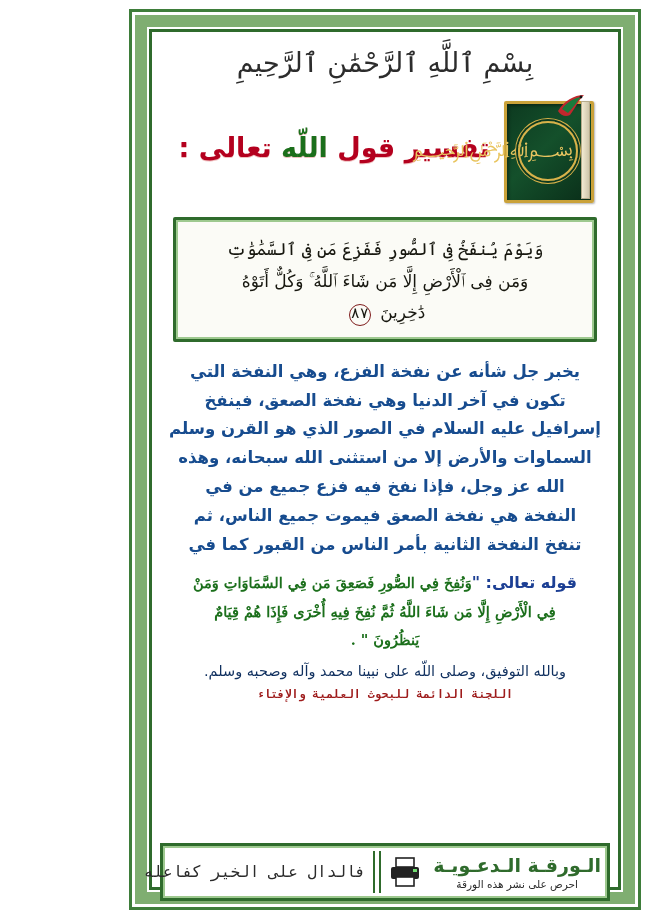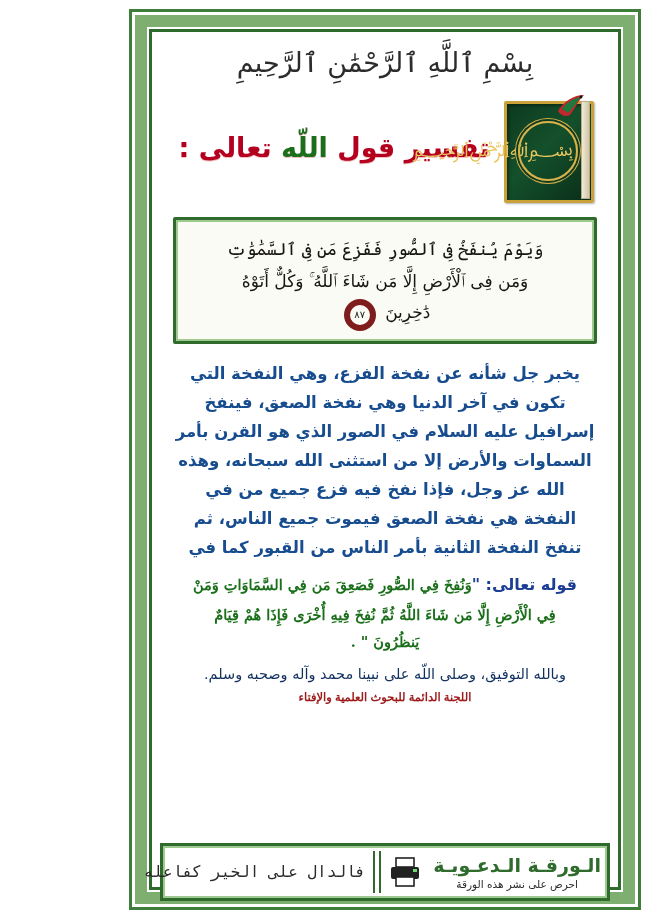--- a/index.html
+++ b/index.html
@@ -105,23 +105,24 @@
   .ayah{
     text-align:center;
     color:#17170f;
     font-family:"DejaVu Serif", serif;
     font-size:17px;
     line-height:1.85;
     direction:rtl;
   }
   .ayah .num{
     display:inline-block;
-    border:6px solid #7f1d1d;border-radius:50%;
-    width:20px;height:20px;line-height:19px;font-size:10px;text-align:center;
+    border:1px solid #7f1d1d;border-radius:50%;
+    width:20px;height:20px;line-height:19px;font-size:15px;text-align:center;
     margin:0 4px;
+    font-family:Liberation Mono, monospace;
   }
 
   
   .body-wrap{margin:16px 12px 0 12px;direction:rtl;}
   .para-main{
     text-align:center;
     font-family:"DejaVu Sans", sans-serif;
     font-size:16.5px;
     font-weight:bold;
     line-height:1.75;
@@ -139,21 +140,21 @@
   }
   .quote-lead{color:#1c3f94;font-family:"DejaVu Sans",sans-serif;font-weight:bold;font-size:16px;}
 
   .closing{
     margin-top:10px;text-align:center;
     font-family:"DejaVu Sans", sans-serif;
     font-size:14.5px;font-weight:normal;color:#10305f;
   }
   .committee{
     margin-top:8px;text-align:center;
-    font-family:Liberation Sans, sans-serif;
+    font-family:Liberation Mono, monospace;
     font-size:11.5px;color:#9e1b1b;font-weight:bold;
   }
 
   
   .footer{
     position:absolute;left:40px;right:40px;bottom:18px;
     height:58px;
     border:3px solid #2f6b2c;
     background:#ffffff;
     box-shadow:0 0 0 2px #9ec98f inset;
@@ -227,21 +228,21 @@
           <span>دَٰخِرِينَ</span>
           <span class="num">٨٧</span>
         </div>
       </div>
     </div>
 
     <div class="body-wrap">
       <div class="para-main">
         <div>يخبر جل شأنه عن نفخة الفزع، وهي النفخة التي</div>
         <div>تكون في آخر الدنيا وهي نفخة الصعق، فينفخ</div>
-        <div>إسرافيل عليه السلام في الصور الذي هو القرن بأمر</div>
+        <div>إسرافيل عليه السلام في الصور الذي هو القرن وسلم</div>
         <div>السماوات والأرض إلا من استثنى الله سبحانه، وهذه</div>
         <div>الله عز وجل، فإذا نفخ فيه فزع جميع من في</div>
         <div>النفخة هي نفخة الصعق فيموت جميع الناس، ثم</div>
         <div>تنفخ النفخة الثانية بأمر الناس من القبور كما في</div>
       </div>
 
       <div class="quote-block">
         <div>
           <span class="quote-lead">قوله تعالى: "</span><span>وَنُفِخَ فِي الصُّورِ فَصَعِقَ مَن فِي السَّمَاوَاتِ وَمَنْ</span>
         </div>

